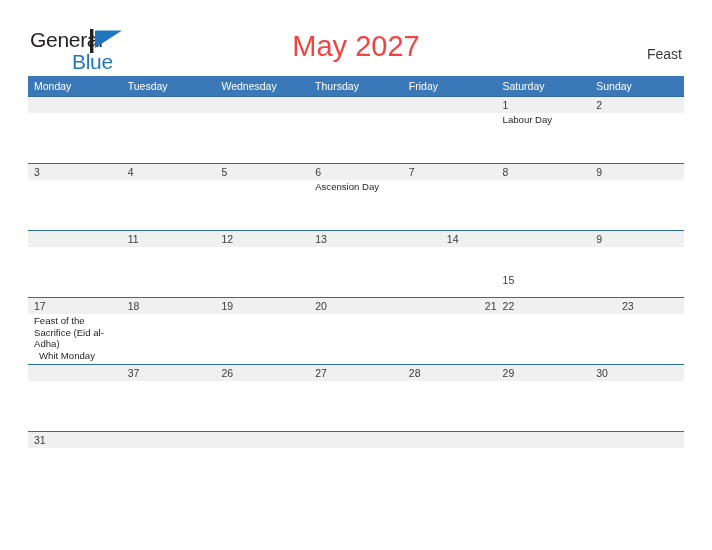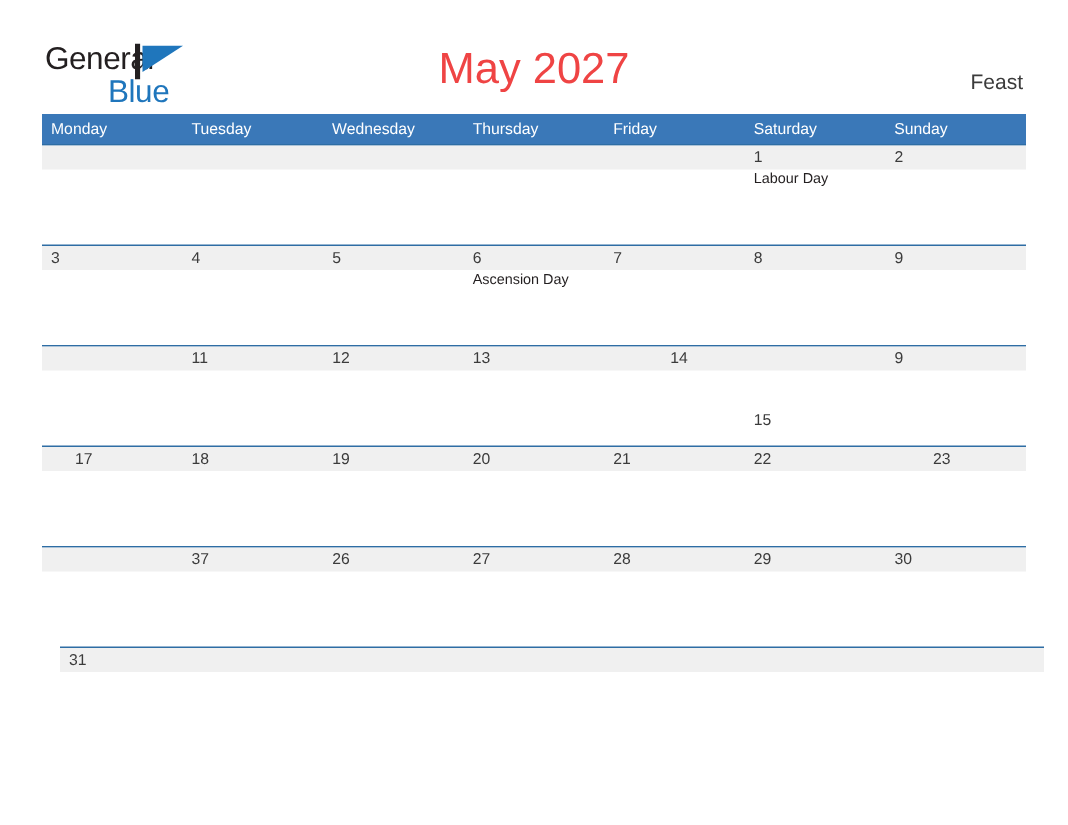--- a/index.html
+++ b/index.html
@@ -114,21 +114,20 @@
   .week-row {
     position: relative;
     width: 656px;
     height: 67px;
     border-top: 1.4px solid #2e6da4;
     box-sizing: border-box;
     overflow: hidden;
   }
   .week-row.last {
     height: 50px;
-    margin-left: 12px;
   }
 
   .daynum-band {
     position: absolute;
     left: 0;
     top: 0;
     width: 656px;
     height: 16px;
     background: #f0f0f0;
   }
@@ -272,33 +271,37 @@
         </div>
         <div class="day-cell" style="left: 468.571px; margin-top: 41px;">
           <div class="day-num">15</div>
         </div>
         <div class="day-cell" style="left: 562.286px;">
           <div class="day-num">9</div>
         </div>
       </div>
       <div class="week-row">
         <div class="daynum-band"></div>
-        <div class="day-cell" style="left: 16px;">
+        <div class="day-cell" style="left: 0px;">
           <div class="day-num">17</div>
+          <div class="day-events">
+            <div class="event">Feast of the Sacrifice (Eid al-Adha)</div>
+            <div class="event indent">Whit Monday</div>
+          </div>
         </div>
         <div class="day-cell" style="left: 93.7143px;">
           <div class="day-num">18</div>
         </div>
         <div class="day-cell" style="left: 187.429px;">
           <div class="day-num">19</div>
         </div>
         <div class="day-cell" style="left: 281.143px;">
           <div class="day-num">20</div>
         </div>
-        <div class="day-cell" style="left: 374.857px;">
+        <div class="day-cell" style="left: 374.857px; text-align: right;">
           <div class="day-num">21</div>
         </div>
         <div class="day-cell" style="left: 468.571px;">
           <div class="day-num">22</div>
         </div>
         <div class="day-cell" style="left: 588px;">
           <div class="day-num">23</div>
         </div>
       </div>
       <div class="week-row">

